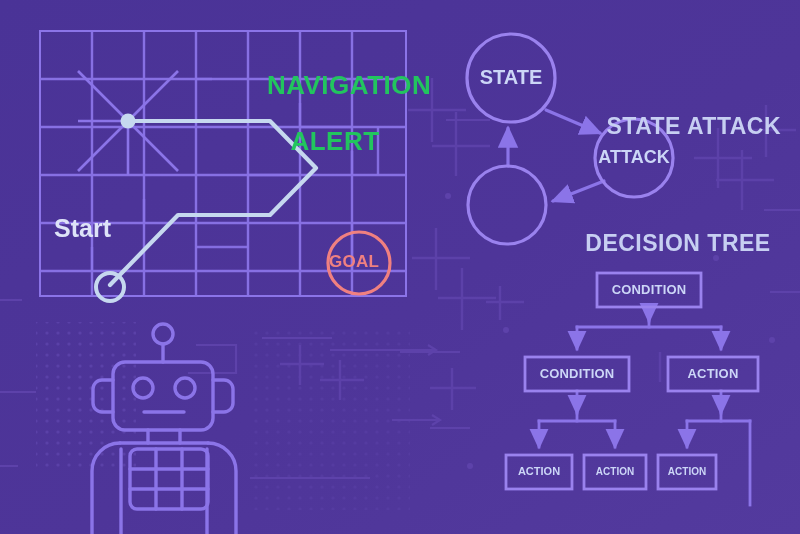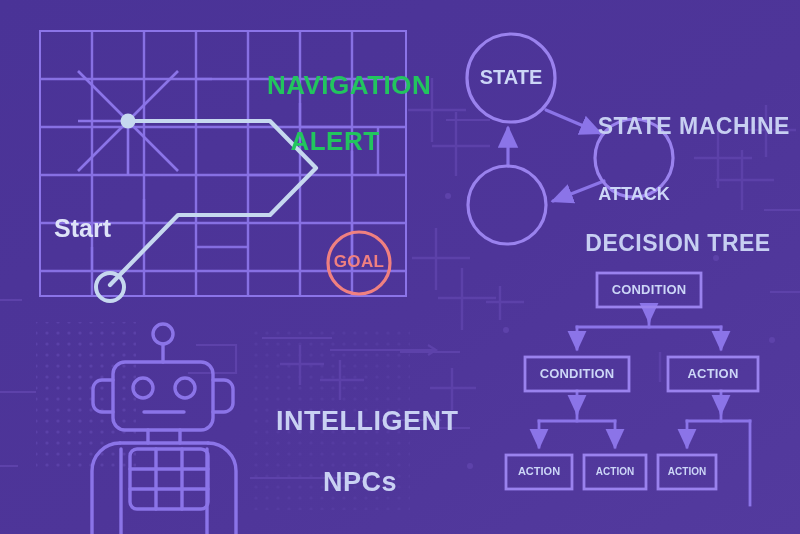--- a/index.html
+++ b/index.html
@@ -123,41 +123,41 @@
     <circle cx="359" cy="263" r="31" fill="none" stroke="#f08080" stroke-width="3.2"></circle>
   </svg>
 
   <div class="txt title" style="left:236px;top:43px;width:168px;text-align:center;font-size:26px;color:#22c55e;">
     <span>NAVIGATION</span><br>
     <span>ALERT</span>
   </div>
 
   <div class="txt" style="left:54px;top:214px;font-size:25px;font-weight:bold;color:#dde3f8;">Start</div>
 
-  <div class="txt" style="left:329px;top:252px;width:60px;text-align:center;font-size:17px;font-weight:bold;color:#f08080;letter-spacing:.3px;">GOAL</div>
+  <div class="txt" style="left:329px;top:252px;width:60px;text-align:left;font-size:17px;font-weight:bold;color:#f08080;letter-spacing:.3px;">GOAL</div>
 
   <svg class="layer" viewBox="0 0 800 534">
 
     <g fill="none" stroke="#8b74e8" stroke-width="3.2" stroke-linecap="round">
       <path d="M546 110 L 600 133" marker-end="url(#arw)"></path>
       <path d="M604 181 L 553 201" marker-end="url(#arw)"></path>
       <path d="M508 166 L 508 128" marker-end="url(#arw)"></path>
     </g>
 
     <circle cx="511" cy="78" r="44" fill="none" stroke="#9a82ee" stroke-width="3.2"></circle>
     <circle cx="634" cy="158" r="39" fill="none" stroke="#9a82ee" stroke-width="3.2"></circle>
     <circle cx="507" cy="205" r="39" fill="none" stroke="#9a82ee" stroke-width="3.2"></circle>
   </svg>
 
   <div class="txt" style="left:461px;top:66px;width:100px;text-align:center;font-size:20px;font-weight:bold;color:#ccd6f7;">STATE</div>
-  <div class="txt" style="left:584px;top:147px;width:100px;text-align:center;font-size:18px;font-weight:bold;color:#ccd6f7;margin-top:37px;">ATTACK</div>
+  <div class="txt" style="left:584px;top:147px;width:100px;text-align:center;font-size:18px;font-weight:bold;color:#ccd6f7;">ATTACK</div>
 
   <div class="txt title" style="left:560px;top:40px;width:240px;text-align:center;font-size:23px;color:#c7cff2;">
     <br>
-    <span>STATE MACHINE</span>
+    <span>STATE ATTACK</span>
   </div>
 
   <div class="txt title" style="left:558px;top:231px;width:240px;text-align:center;font-size:23px;color:#c7cff2;">DECISION TREE</div>
 
   <svg class="layer" viewBox="0 0 800 534">
 
     <g fill="none" stroke="#8b74e8" stroke-width="2.8" stroke-linecap="square">
       <path d="M649 307 V 327"></path>
       <path d="M577 327 H 721"></path>
       <path d="M577 327 V 349" marker-end="url(#arwThin)"></path>
@@ -206,18 +206,14 @@
       <path d="M120 443 H 208"></path>
       <rect x="130" y="449" width="78" height="60" rx="7"></rect>
       <path d="M156 449 V 509 M182 449 V 509 M130 469 H 208 M130 489 H 208"></path>
       <path d="M120 443 a28 28 0 0 0 -28 28 V 534"></path>
       <path d="M121 449 V 534"></path>
       <path d="M208 443 a28 28 0 0 1 28 28 V 534"></path>
       <path d="M207 449 V 534"></path>
     </g>
   </svg>
 
-  <div class="txt title" style="left:244px;top:376px;width:200px;text-align:center;font-size:27px;color:#c9d1f3;line-height:1.12;">
-    <span>INTELLIGENT</span><br>
-    <span>NPCs</span>
-  </div>
 
 </div>
 
 </body></html>

